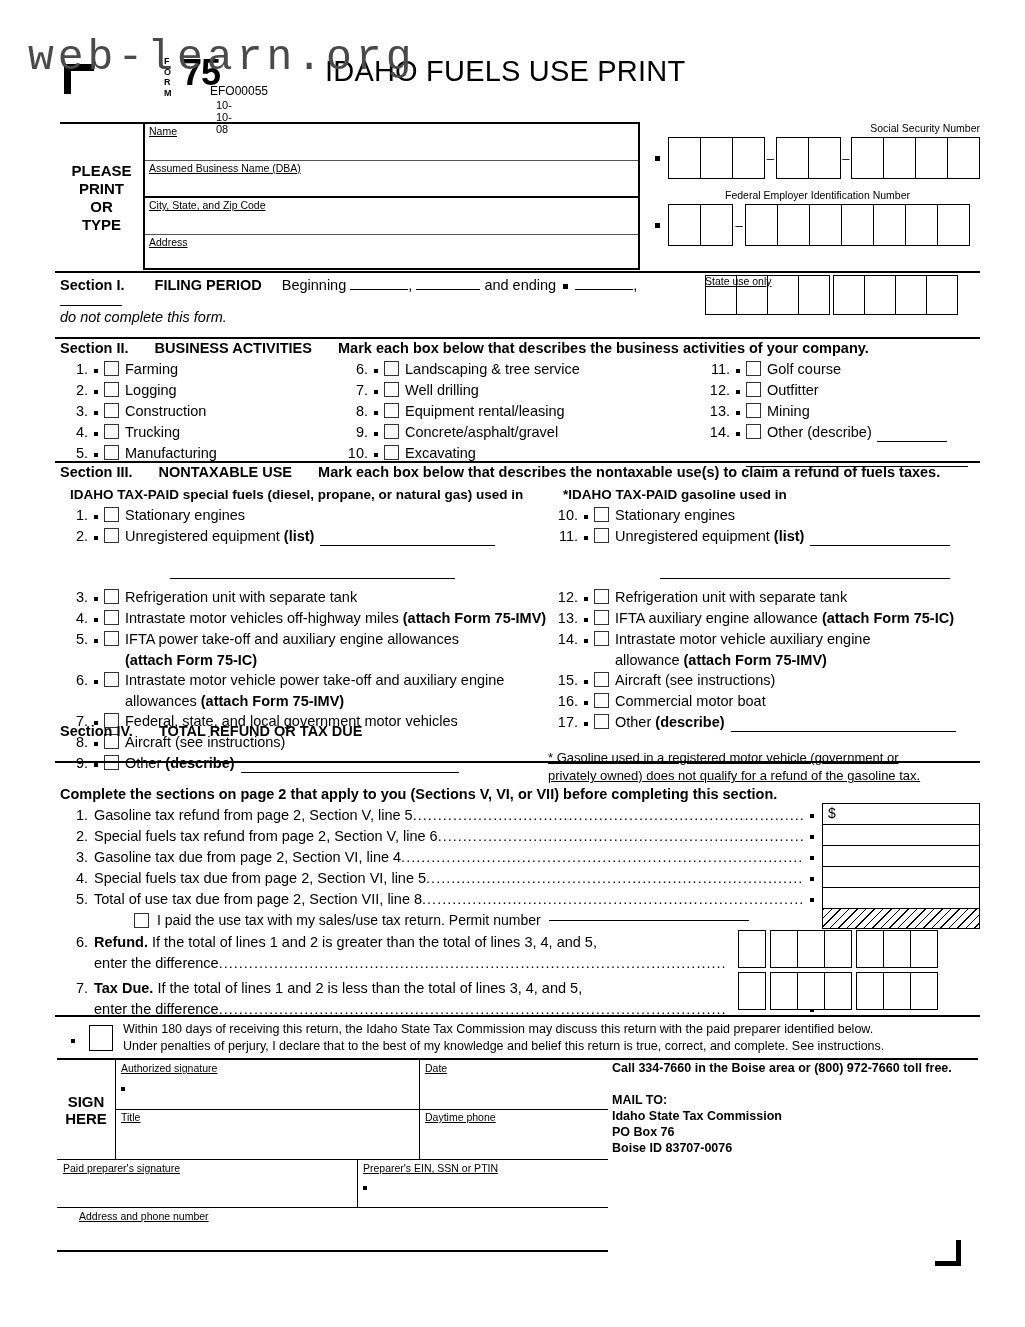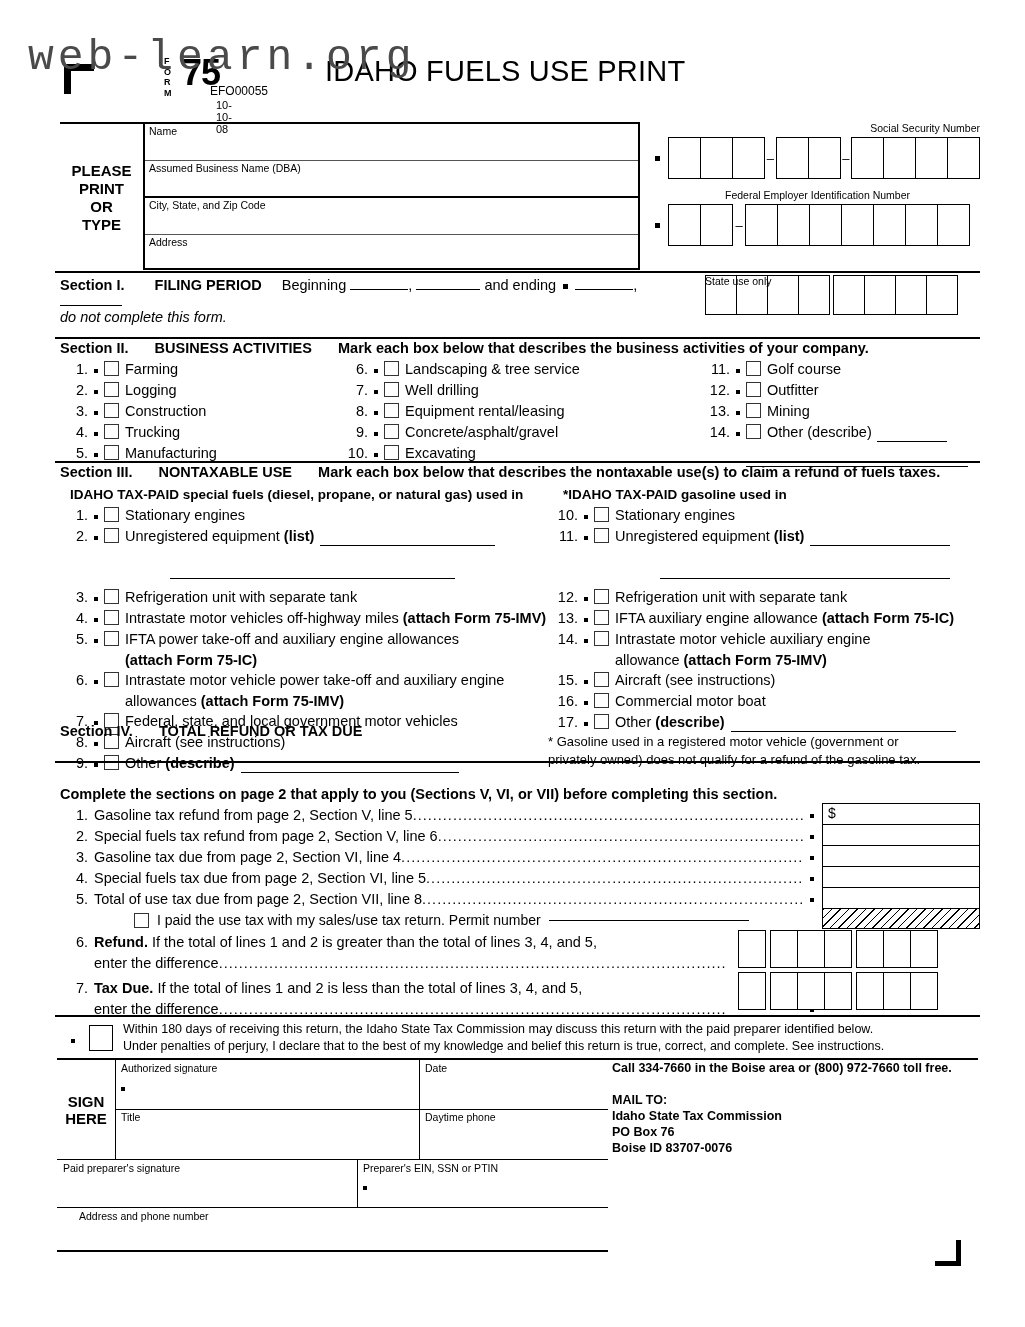--- a/index.html
+++ b/index.html
@@ -147,21 +147,21 @@
   .disclosure .dbox { width:24px; height:26px; border:1px solid #000; flex:none; margin-right:10px; }
   .disclosure .dtext { font-size:12.5px; line-height:17px; }
 
   
   .sigblock { position:absolute; left:57px; top:1060px; width:551px; }
   .sigleft {
     position:absolute; left:0; top:0; width:58px; height:100%;
     display:flex; flex-direction:column; align-items:center; justify-content:center;
     font-size:15px; font-weight:bold;
   }
-  .cap { position:absolute; font-size:10.5px; }
+  .cap { position:absolute; font-size:10.5px;text-decoration:underline; }
   .vline { position:absolute; width:1px; background:#000; }
   .dotmark { position:absolute; width:4px; height:4px; background:#000; }
 
   .contact { position:absolute; left:612px; top:1060px; width:366px; font-size:12.5px; font-weight:bold; line-height:16px; }
 
   .regmark-br {
     position:absolute; left:935px; top:1240px; width:26px; height:26px;
     border-right:5px solid #000; border-bottom:5px solid #000;
   }
 </style>
@@ -519,21 +519,21 @@
       <span class="ckbox"></span>
       <span class="cktext">Commercial motor boat</span>
     </div>
     <div class="ckrow">
       <span class="cknum">17.</span>
       <span class="ckdot"><i></i></span>
       <span class="ckbox"></span>
       <span class="cktext"><span>Other </span><b>(describe)</b><span class="ul" style="width:225px;margin-left:6px"></span></span>
     </div>
 
-    <div style="font-size:13px;line-height:18px;">
+    <div style="margin-top:16px;font-size:13px;line-height:18px;text-decoration:underline;">
       <div>* Gasoline used in a registered motor vehicle (government or</div>
       <div>privately owned) does not qualify for a refund of the gasoline tax.</div>
     </div>
   </div>
 
   <div class="hrule" style="top:761px;height:2px;"></div>
 
   <div class="sechead" style="left:60px;top:723px;">
     <span>Section IV.</span>
     <span class="sp1"></span>

